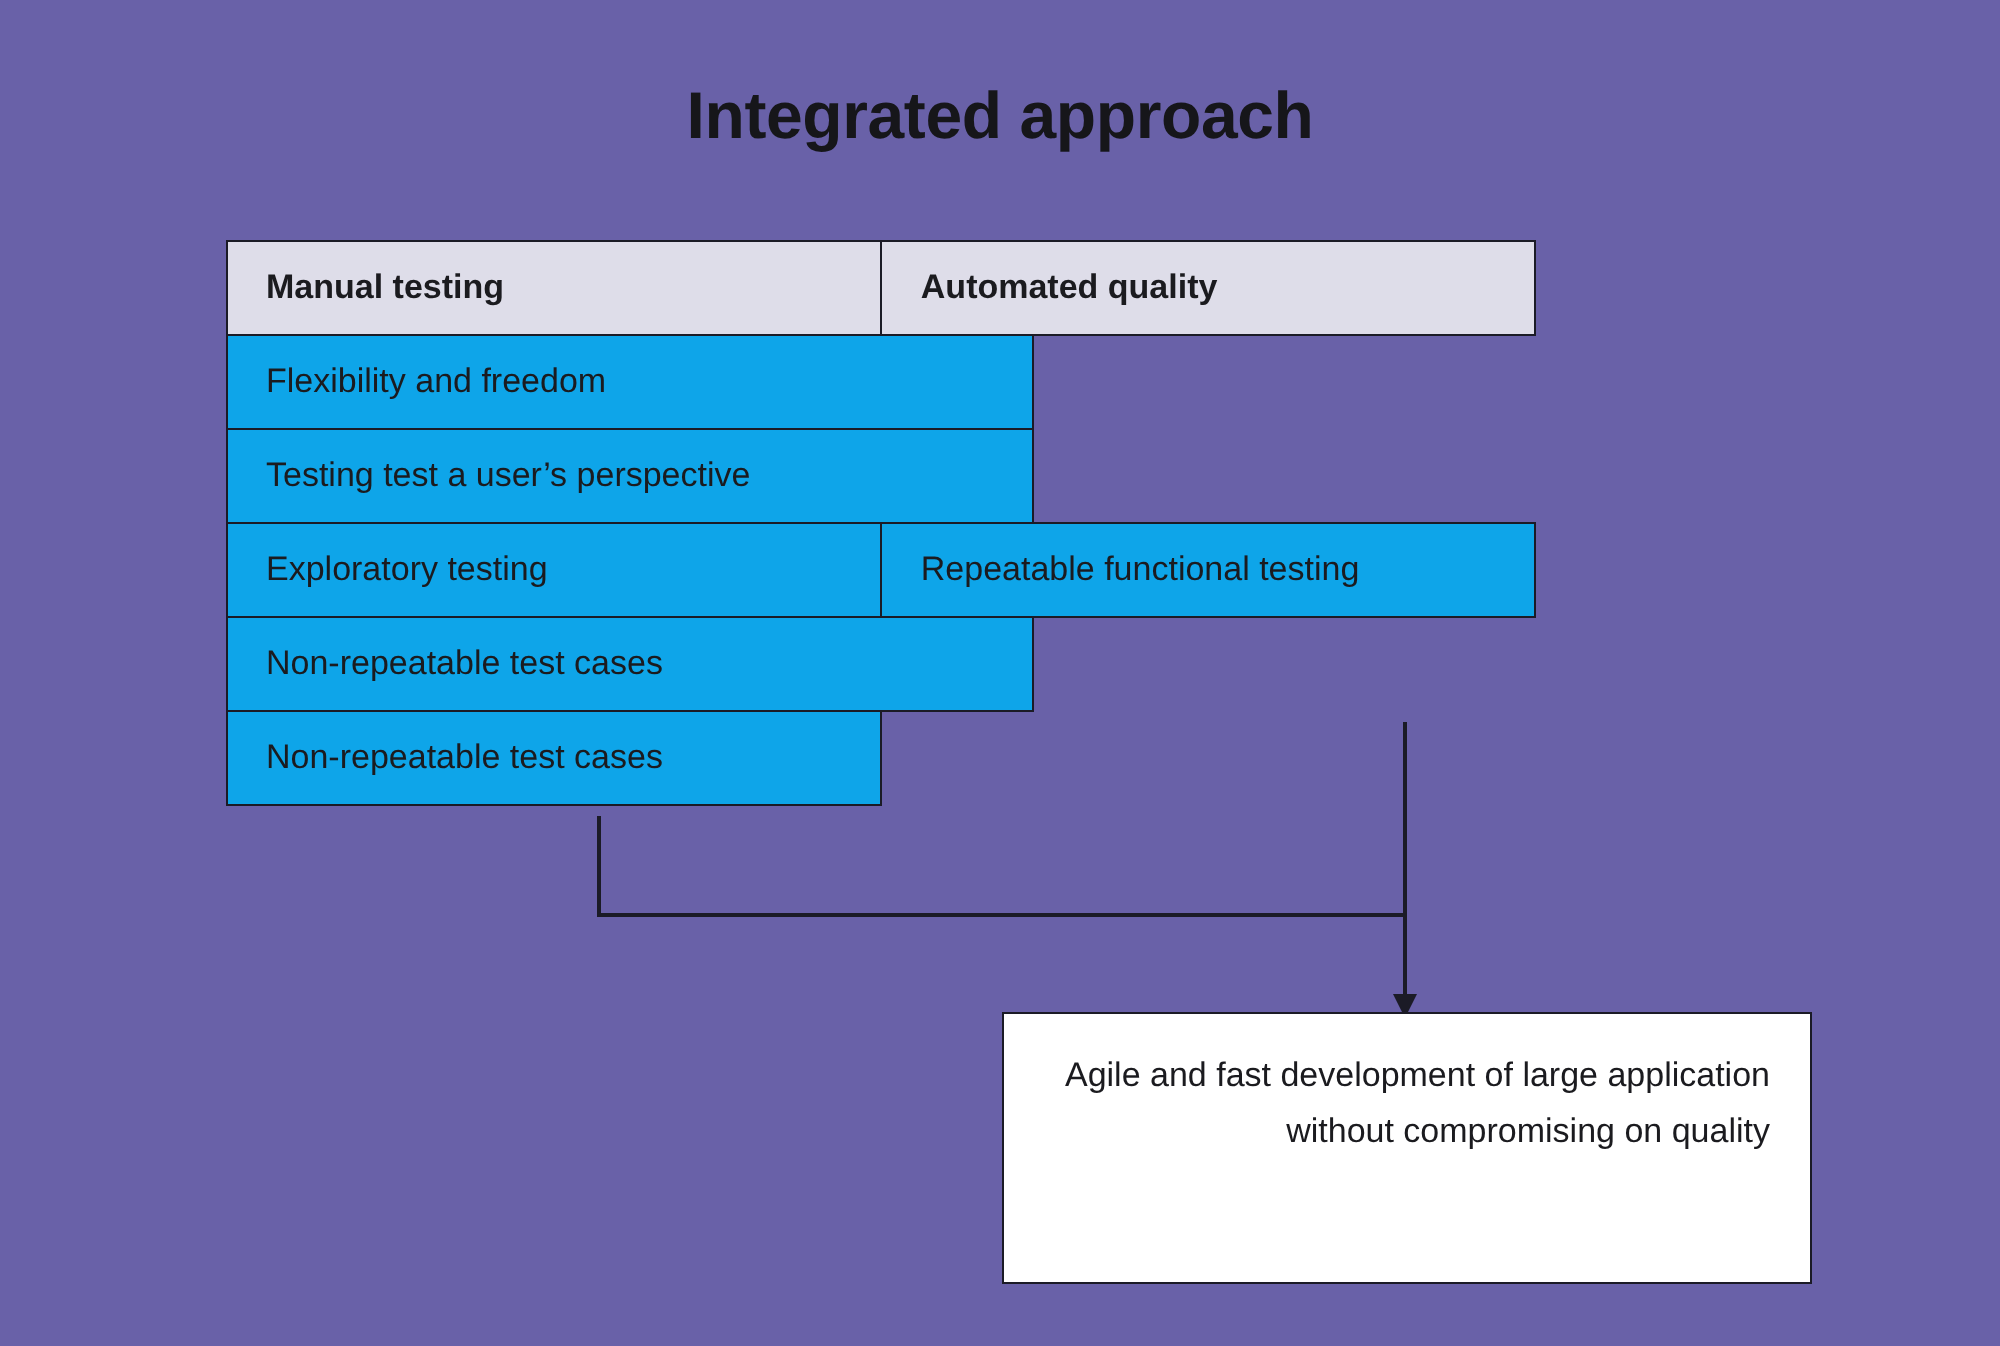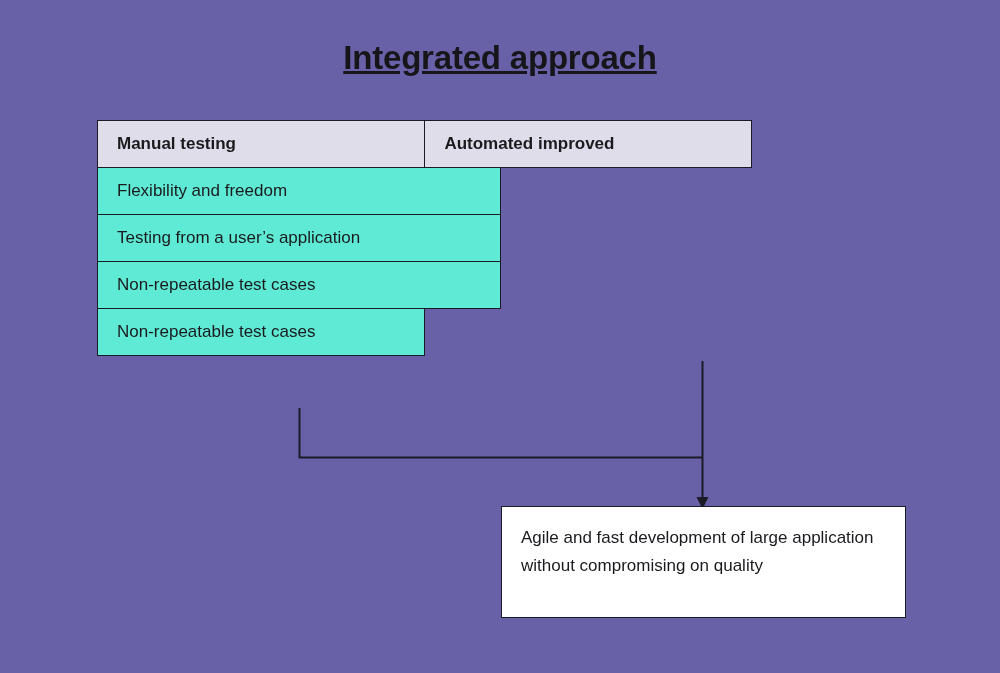--- a/index.html
+++ b/index.html
@@ -30,47 +30,47 @@
     position: absolute;
     left: 0;
     top: 38px;
     width: 1000px;
     text-align: center;
     font-size: 33px;
     font-weight: bold;
     letter-spacing: -0.2px;
     color: #16161a;
     line-height: 40px;
-    text-decoration: underline;
   }
 
   
   .table {
     position: absolute;
     left: 97px;
     top: 120px;
     width: 806px;
     border-collapse: collapse;
   }
 
   .table .row {
     display: flex;
     width: 654px;
+    margin-left: 16px;
   }
 
   .cell {
     height: 48px;
     display: flex;
     align-items: center;
     padding-left: 19px;
     padding-right: 10px;
     font-size: 17px;
     line-height: 22px;
     color: #1b1b1f;
-    background: #5eead4;
+    background: #0ea5e9;
     border: 1px solid #1b1b26;
     margin-right: -1px;
     margin-bottom: -1px;
     overflow: hidden;
     white-space: nowrap;
   }
 
   .cell.col-left  { width: 404px; }
   .cell.col-right { width: 403px; }
 
@@ -95,51 +95,56 @@
     height: 673px;
     pointer-events: none;
   }
 
   
   .outcome {
     position: absolute;
     left: 501px;
     top: 506px;
     width: 405px;
-    height: 112px;
+    height: 136px;
     background: #ffffff;
     border: 1px solid #1b1b26;
     padding: 17px 20px 0 19px;
     font-size: 17px;
     line-height: 28px;
     color: #1b1b1f;
+    text-align: right;
   }
 </style>
 </head>
 <body>
 
 <div id="slide">
 
   <div class="title">Integrated approach</div>
 
   <div class="table">
 
     <div class="row">
       <div class="cell col-left header">Manual testing</div>
-      <div class="cell col-right header">Automated improved</div>
+      <div class="cell col-right header">Automated quality</div>
     </div>
 
     <div class="row">
       <div class="cell col-left">Flexibility and freedom</div>
     </div>
 
     <div class="row">
-      <div class="cell col-left">Testing from a user’s application</div>
+      <div class="cell col-left">Testing test a user’s perspective</div>
     </div>
 
+    <div class="row">
+      <div class="cell col-left">Exploratory testing</div>
+      <div class="cell col-right">Repeatable functional testing</div>
+    </div>
 
     <div class="row">
       <div class="cell col-left">Non-repeatable test cases</div>
     </div>
 
     <div class="row">
       <div class="cell col-left">Non-repeatable test cases</div>
       <div class="cell col-right empty"></div>
     </div>
 

